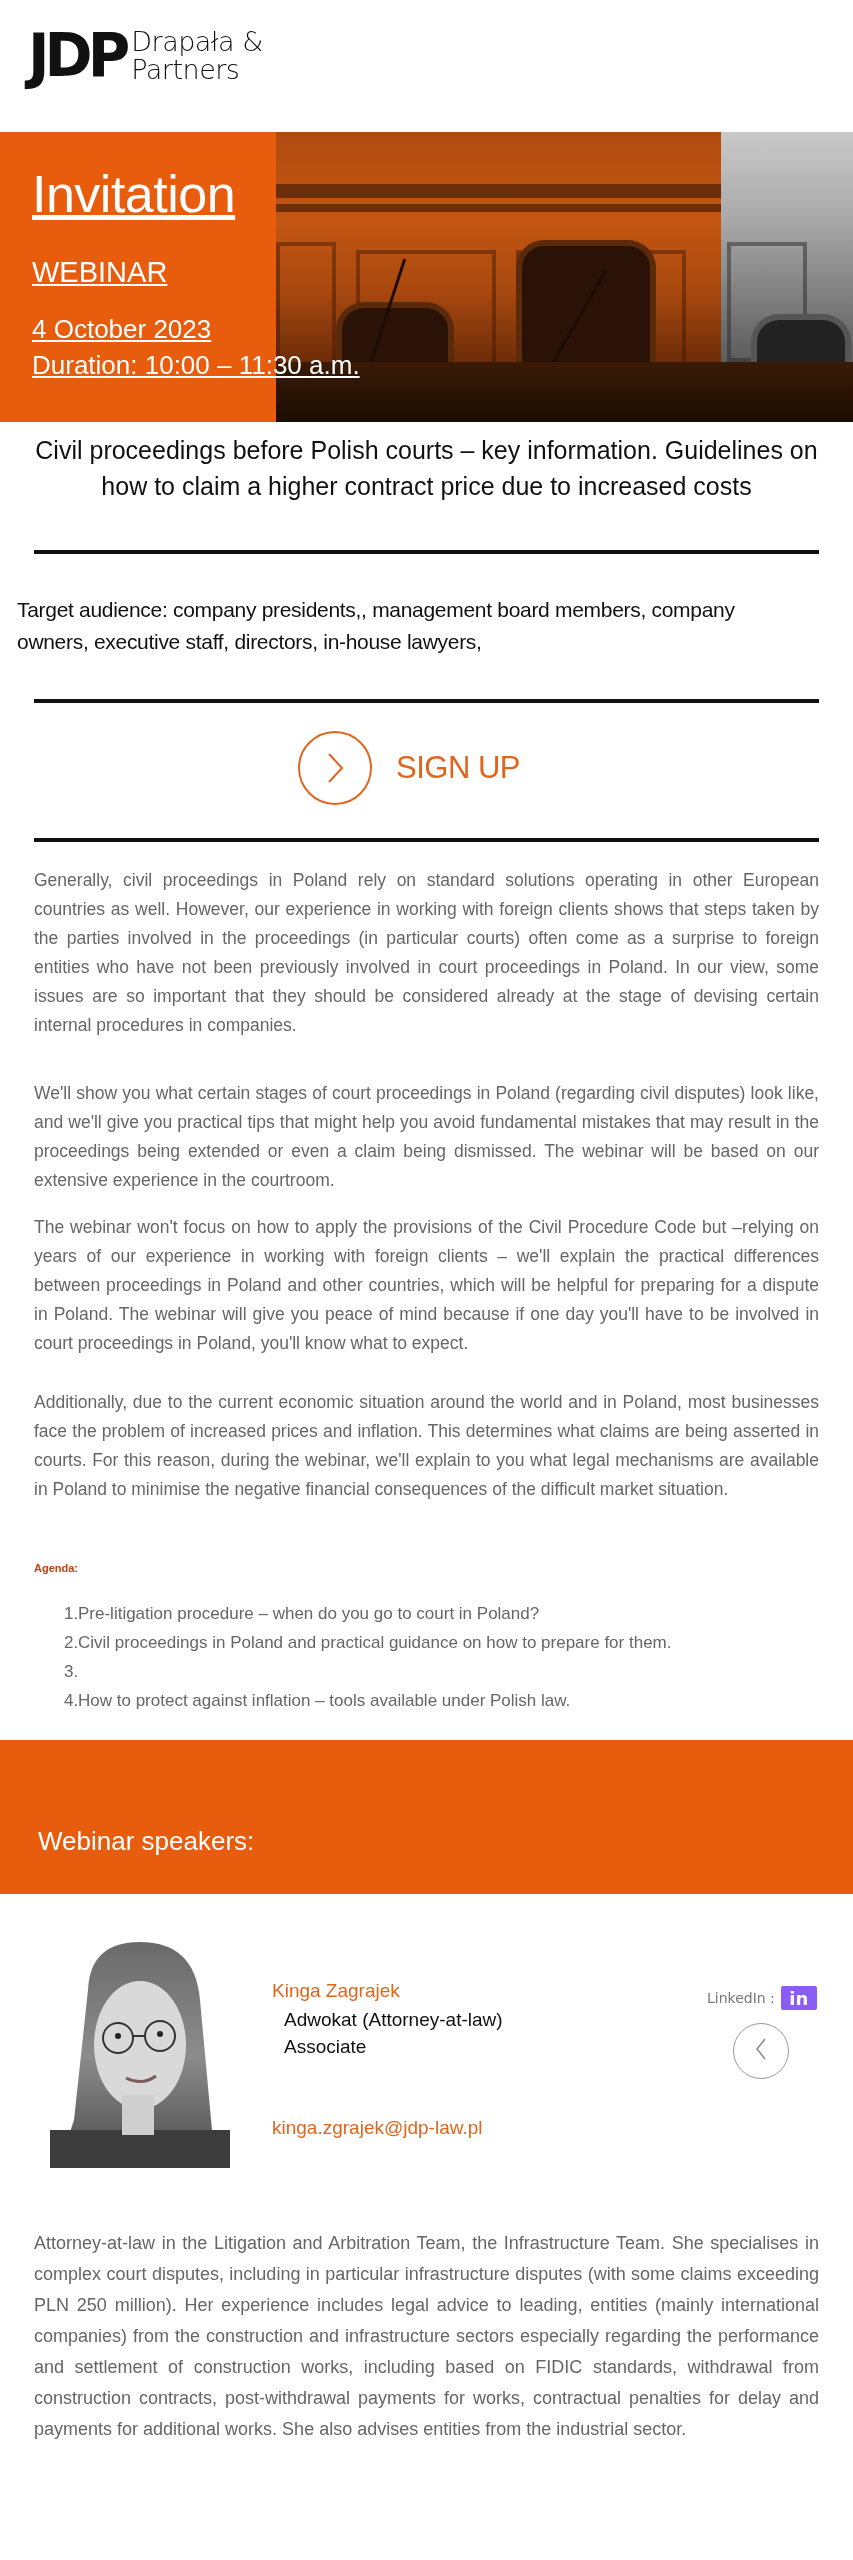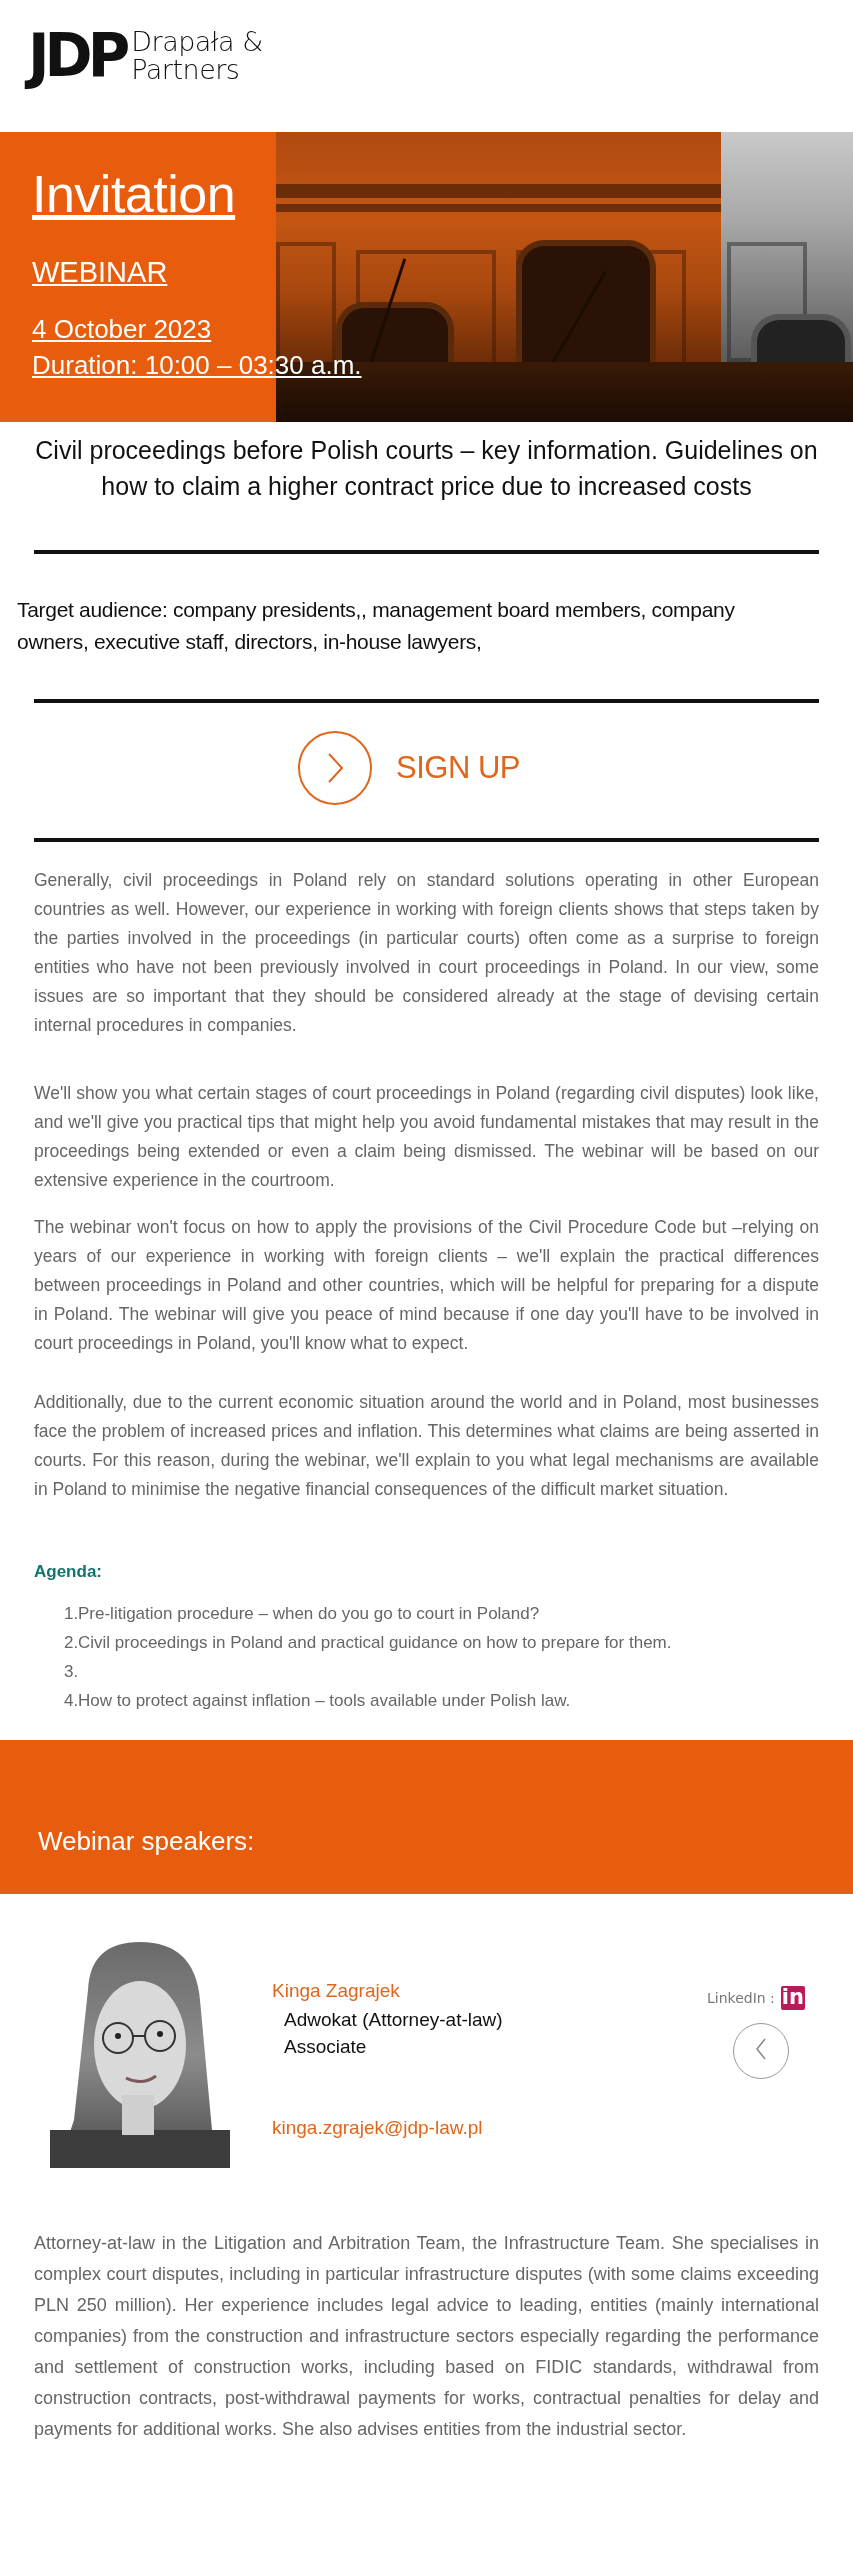--- a/index.html
+++ b/index.html
@@ -37,37 +37,37 @@
 
   .audience { position: absolute; top: 594px; left: 17px; width: 785px; text-align: left; font-size: 21px; line-height: 32px; color: #111; letter-spacing: -0.3px; }
 
   .signup { position: absolute; top: 731px; left: 298px; display: flex; align-items: center; cursor: pointer; }
   .signup-circle { width: 74px; height: 74px; border: 2px solid #e0661c; border-radius: 50%; display: flex; align-items: center; justify-content: center; }
   .signup-label { margin-left: 24px; color: #e0661c; font-size: 31px; letter-spacing: -0.5px; }
 
   
   .para { position: absolute; left: 34px; width: 785px; font-size: 17.5px; line-height: 29px; color: #666; text-align: justify; }
 
-  .agenda-title { position: absolute; left: 34px; top: 1562px; font-size: 17px; color: #0f766e; font-weight: 600; }
+  .agenda-title { position: absolute; left: 34px; top: 1562px; font-size: 11px; color: #c2410c; font-weight: 600; }
   .agenda { position: absolute; left: 64px; top: 1599px; font-size: 17px; line-height: 29px; color: #666; list-style: none; }
   .agenda li { display: flex; }
   .agenda .num { width: 14px; }
 
   
   .band { position: absolute; left: 0; top: 1740px; width: 853px; height: 154px; background: #e85c0d; }
   .band-title { position: absolute; left: 38px; top: 1826px; color: #fff; font-size: 26px; }
 
   
   .portrait { position: absolute; left: 30px; top: 1930px; width: 216px; height: 238px; overflow: hidden; background: #fff; }
   .sp-name { position: absolute; left: 272px; top: 1980px; font-size: 19px; color: #e0661c; }
   .sp-role { position: absolute; left: 272px; top: 2006px; font-size: 19px; color: #111; line-height: 27px; margin-left: 12px; }
   .sp-email { position: absolute; left: 272px; top: 2117px; font-size: 19px; color: #e0661c; text-decoration: none; }
   .linkedin { position: absolute; left: 707px; top: 1986px; display: flex; align-items: center; }
   .linkedin-label { font-family: "DejaVu Sans", sans-serif; font-size: 14px; color: #777; margin-right: 6px; }
-  .linkedin-icon { width: 24px; height: 24px; background: #be185d; border-radius: 2px; color: #fff; font-weight: 700; font-size: 21px; display: flex; align-items: flex-end; justify-content: center; font-family: "DejaVu Sans", sans-serif; padding-bottom: 1px; }
+  .linkedin-icon { width: 36px; height: 24px; background: #8b5cf6; border-radius: 2px; color: #fff; font-weight: 700; font-size: 18px; display: flex; align-items: flex-end; justify-content: center; font-family: "DejaVu Sans", sans-serif; padding-bottom: 1px; }
   .back-btn { position: absolute; left: 733px; top: 2023px; width: 56px; height: 56px; border: 1.5px solid #999; border-radius: 50%; display: flex; align-items: center; justify-content: center; cursor: pointer; }
 </style>
 </head>
 <body>
 
 <div class="header">
   <div class="logo">
     <span class="logo-mark">JDP</span>
     <div class="logo-text">
       <div>Drapała &amp;</div>
@@ -91,21 +91,21 @@
       <div class="chair gray-chair" style="left:30px; top:182px; width:100px; height:100px;"></div>
     </div>
     <div class="mic" style="left:84px; top:120px; height:140px; transform:rotate(18deg);"></div>
     <div class="mic" style="left:248px; top:118px; height:160px; transform:rotate(30deg);"></div>
     <div class="desk"></div>
   </div>
   <div class="hero-text">
     <div class="hero-title">Invitation</div>
     <div class="hero-sub">WEBINAR</div>
     <div class="hero-date">4 October 2023</div>
-    <div class="hero-date">Duration: 10:00 – 03:30 a.m.</div>
+    <div class="hero-date">Duration: 10:00 – 11:30 a.m.</div>
   </div>
 </div>
 
 <h1 class="title" style="font-weight:400;">Civil proceedings before Polish courts – key information. Guidelines on how to claim a higher contract price due to increased costs</h1>
 <div class="rule" style="top:550px;"></div>
 
 <p class="audience">Target audience: company presidents,, management board members, company owners, executive staff, directors, in-house lawyers,</p>
 <div class="rule" style="top:699px;"></div>
 
 <a class="signup">

